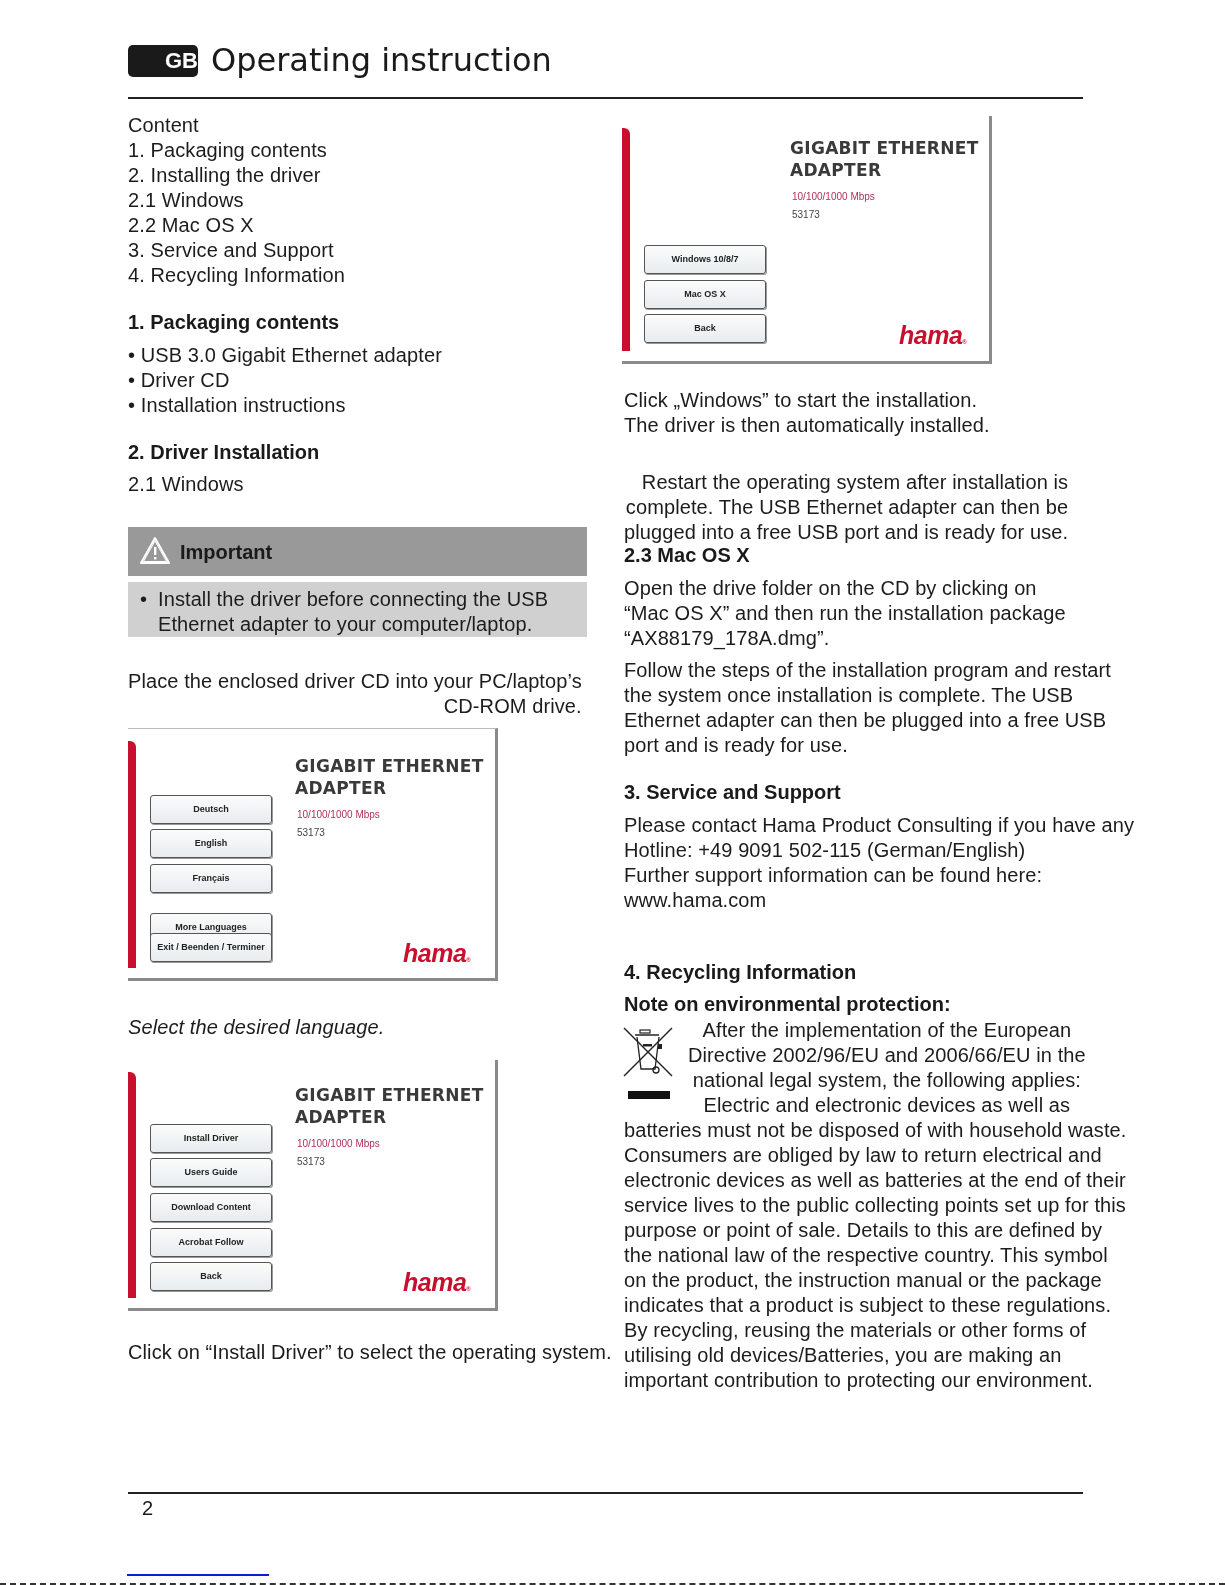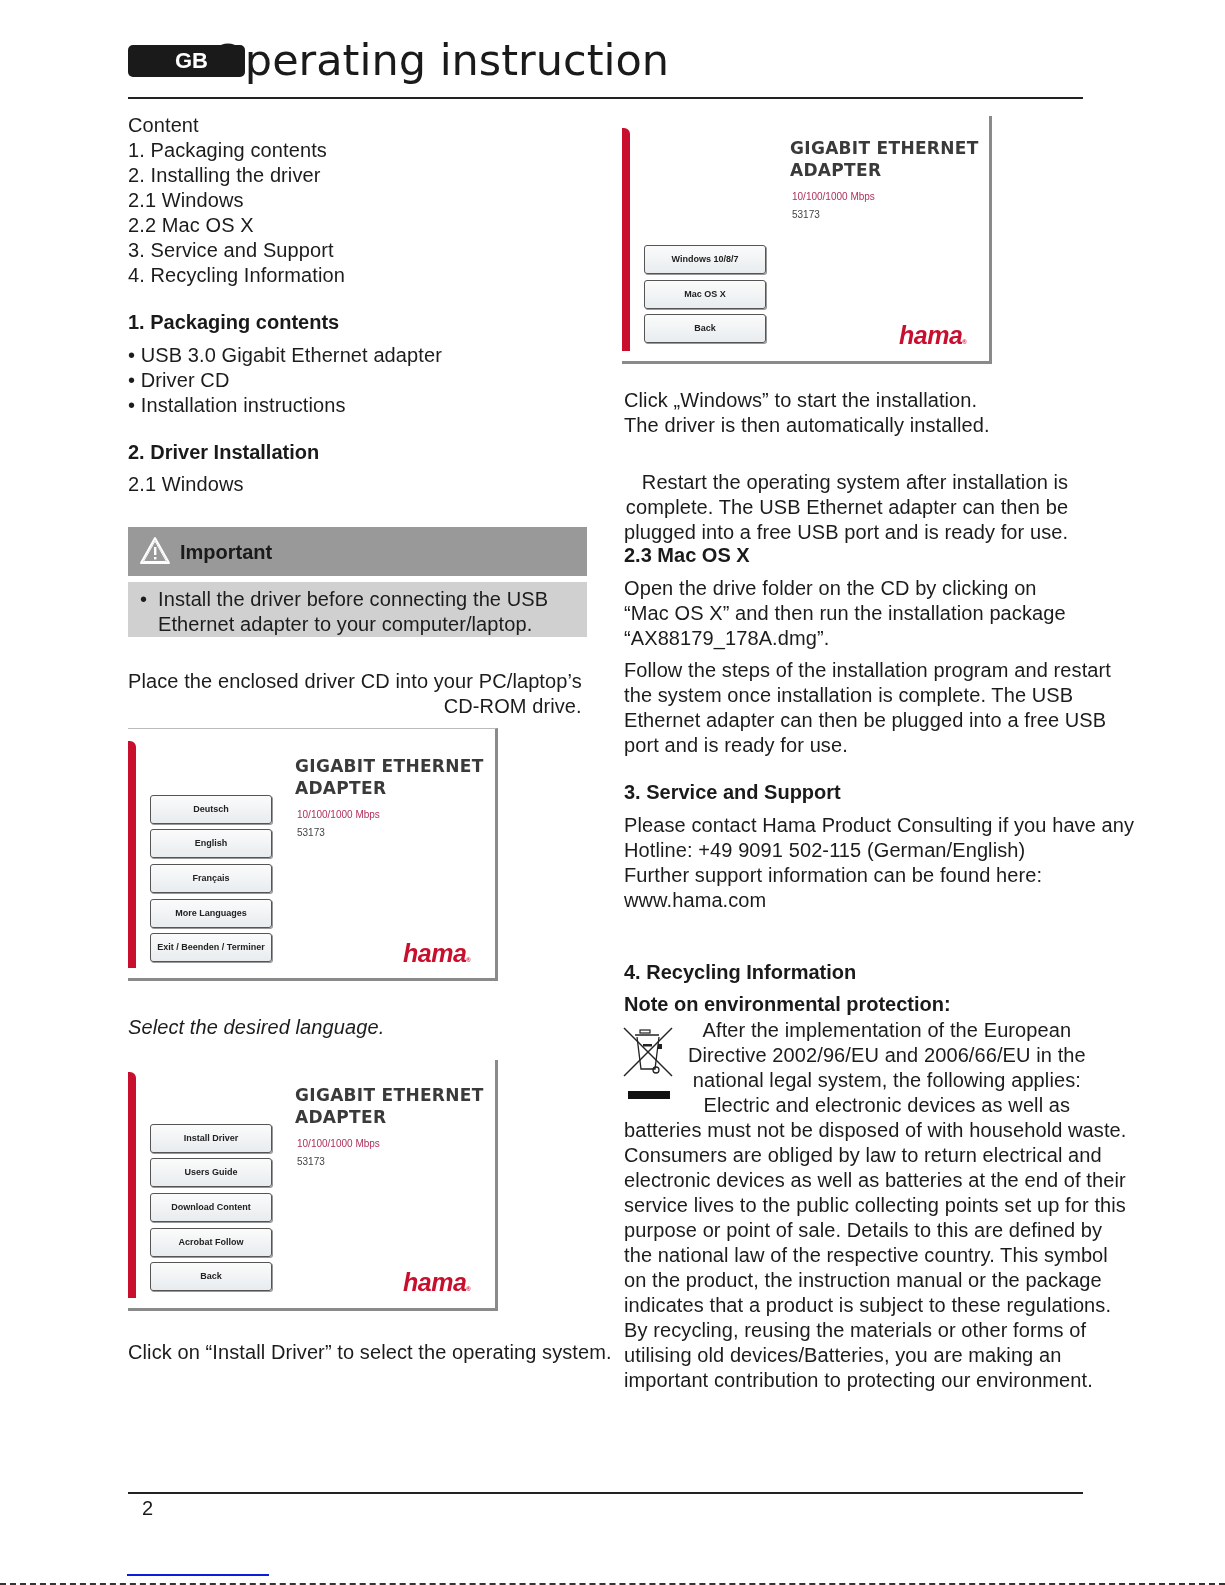--- a/index.html
+++ b/index.html
@@ -1,22 +1,22 @@
 <!DOCTYPE html>
 <html><head>
 <meta charset="utf-8">
 <style>
   html, body { margin:0; padding:0; background:#fff; }
   body { width:1225px; height:1585px; position:relative; overflow:hidden;
          font-family:"DejaVu Sans Condensed","DejaVu Sans", sans-serif; color:#1a1a1a; }
   .abs { position:absolute; }
   .txt { font-family:"Liberation Sans Narrow","Liberation Sans", sans-serif; font-size:20px; line-height:25px; color:#1c1c1c; letter-spacing:0.1px; }
   .hdr-badge { left:128px; top:45px; width:70px; height:32px; background:#1a1a1a; color:#fff; border-radius:5px;
-               font-family:"Liberation Sans", sans-serif; font-weight:bold; font-size:22px; line-height:32px; text-align:left;padding-left:47px; }
-  .hdr-title { left:211px; top:38px; font-family:"DejaVu Sans", sans-serif; font-size:43px; line-height:44px; color:#1a1a1a; }
+               font-family:"Liberation Sans", sans-serif; font-weight:bold; font-size:22px; line-height:32px; text-align:right; }
+  .hdr-title { left:211px; top:38px; font-family:"DejaVu Sans", sans-serif; font-size:32px; line-height:44px; color:#1a1a1a; }
   .rule { height:2px; background:#222; }
   .h2 { font-family:"Liberation Sans", sans-serif; font-weight:bold; font-size:20px; line-height:25px; color:#1a1a1a; }
   .imp-head { left:128px; top:527px; width:459px; height:49px; background:#999; }
   .imp-body { left:128px; top:582px; width:459px; height:55px; background:#d0d0d0; }
   .imp-title { left:180px; top:540px; font-family:"Liberation Sans", sans-serif; font-weight:bold; font-size:20px; line-height:25px; color:#1a1a1a; }
   .shot { background:#fff; border-right:3px solid #8a8a8a; border-bottom:3px solid #8a8a8a; border-top:1px solid #bbb; box-sizing:border-box; }
   .shot .bar { position:absolute; left:0; top:12px; bottom:10px; width:8px; background:#c8102e; border-radius:0 6px 0 0; }
   .shot .title { position:absolute; font-family:"DejaVu Sans", sans-serif; font-weight:bold; font-size:17px; line-height:22px; color:#3a3a3a; letter-spacing:0.3px; }
   .shot .speed { position:absolute; font-family:"Liberation Sans Narrow","Liberation Sans", sans-serif; font-size:10px; color:#b0305a; }
   .shot .model { position:absolute; font-family:"Liberation Sans Narrow","Liberation Sans", sans-serif; font-size:10px; color:#444; }
@@ -80,21 +80,21 @@
   <div class="bar"></div>
   <div class="title" style="left:167px;top:26px;">
     <div>GIGABIT ETHERNET</div>
       <div>ADAPTER</div>
   </div>
   <div class="speed" style="left:169px;top:80px;">10/100/1000 Mbps</div>
   <div class="model" style="left:169px;top:98px;">53173</div>
   <div class="btn" style="left:22px;top:66px;">Deutsch</div>
   <div class="btn" style="left:22px;top:100px;">English</div>
   <div class="btn" style="left:22px;top:135px;">Français</div>
-  <div class="btn" style="left:22px;top:170px;">More Languages</div>
+  <div class="btn" style="left:22px;top:184px;">More Languages</div>
   <div class="btn" style="left:22px;top:204px;">Exit / Beenden / Terminer</div>
   <div class="logo" style="left:275px;top:210px;"><span>hama</span><small>®</small></div>
 </div>
 
 <div class="abs txt" style="left:128px;top:1015px;font-style:italic;">Select the desired language.</div>
 
 <div class="abs shot" style="left:128px;top:1060px;width:370px;height:251px;border-top:none;">
   <div class="bar"></div>
   <div class="title" style="left:167px;top:24px;">
     <div>GIGABIT ETHERNET</div>

